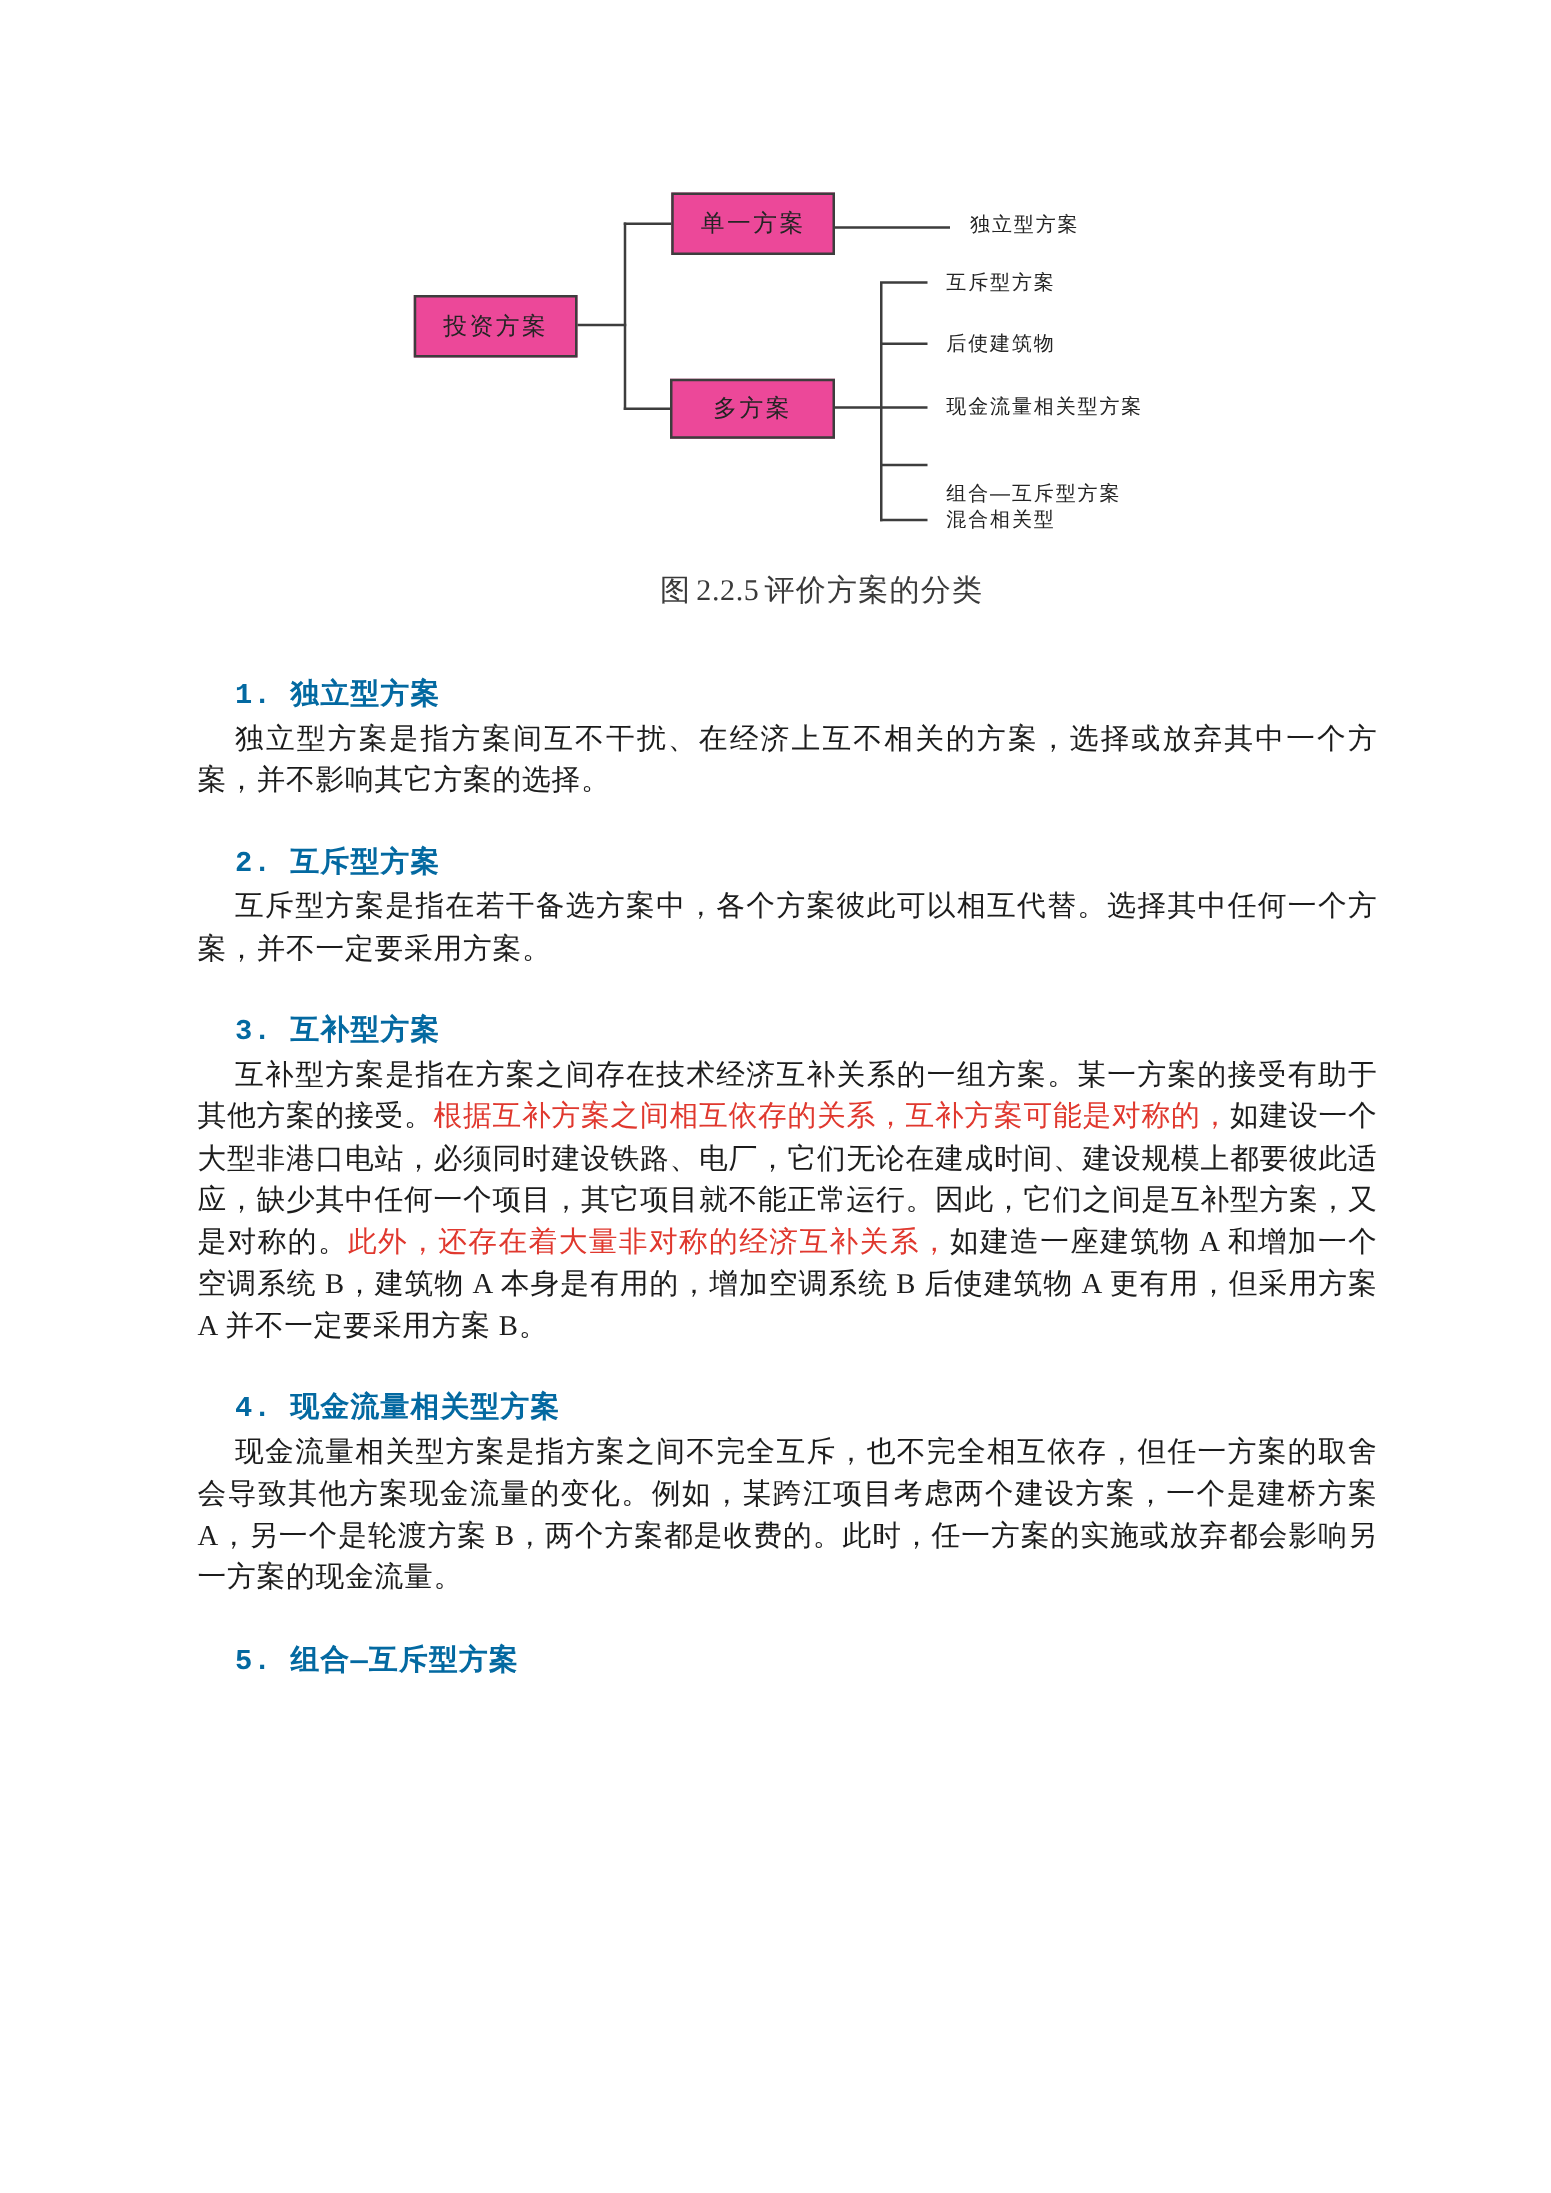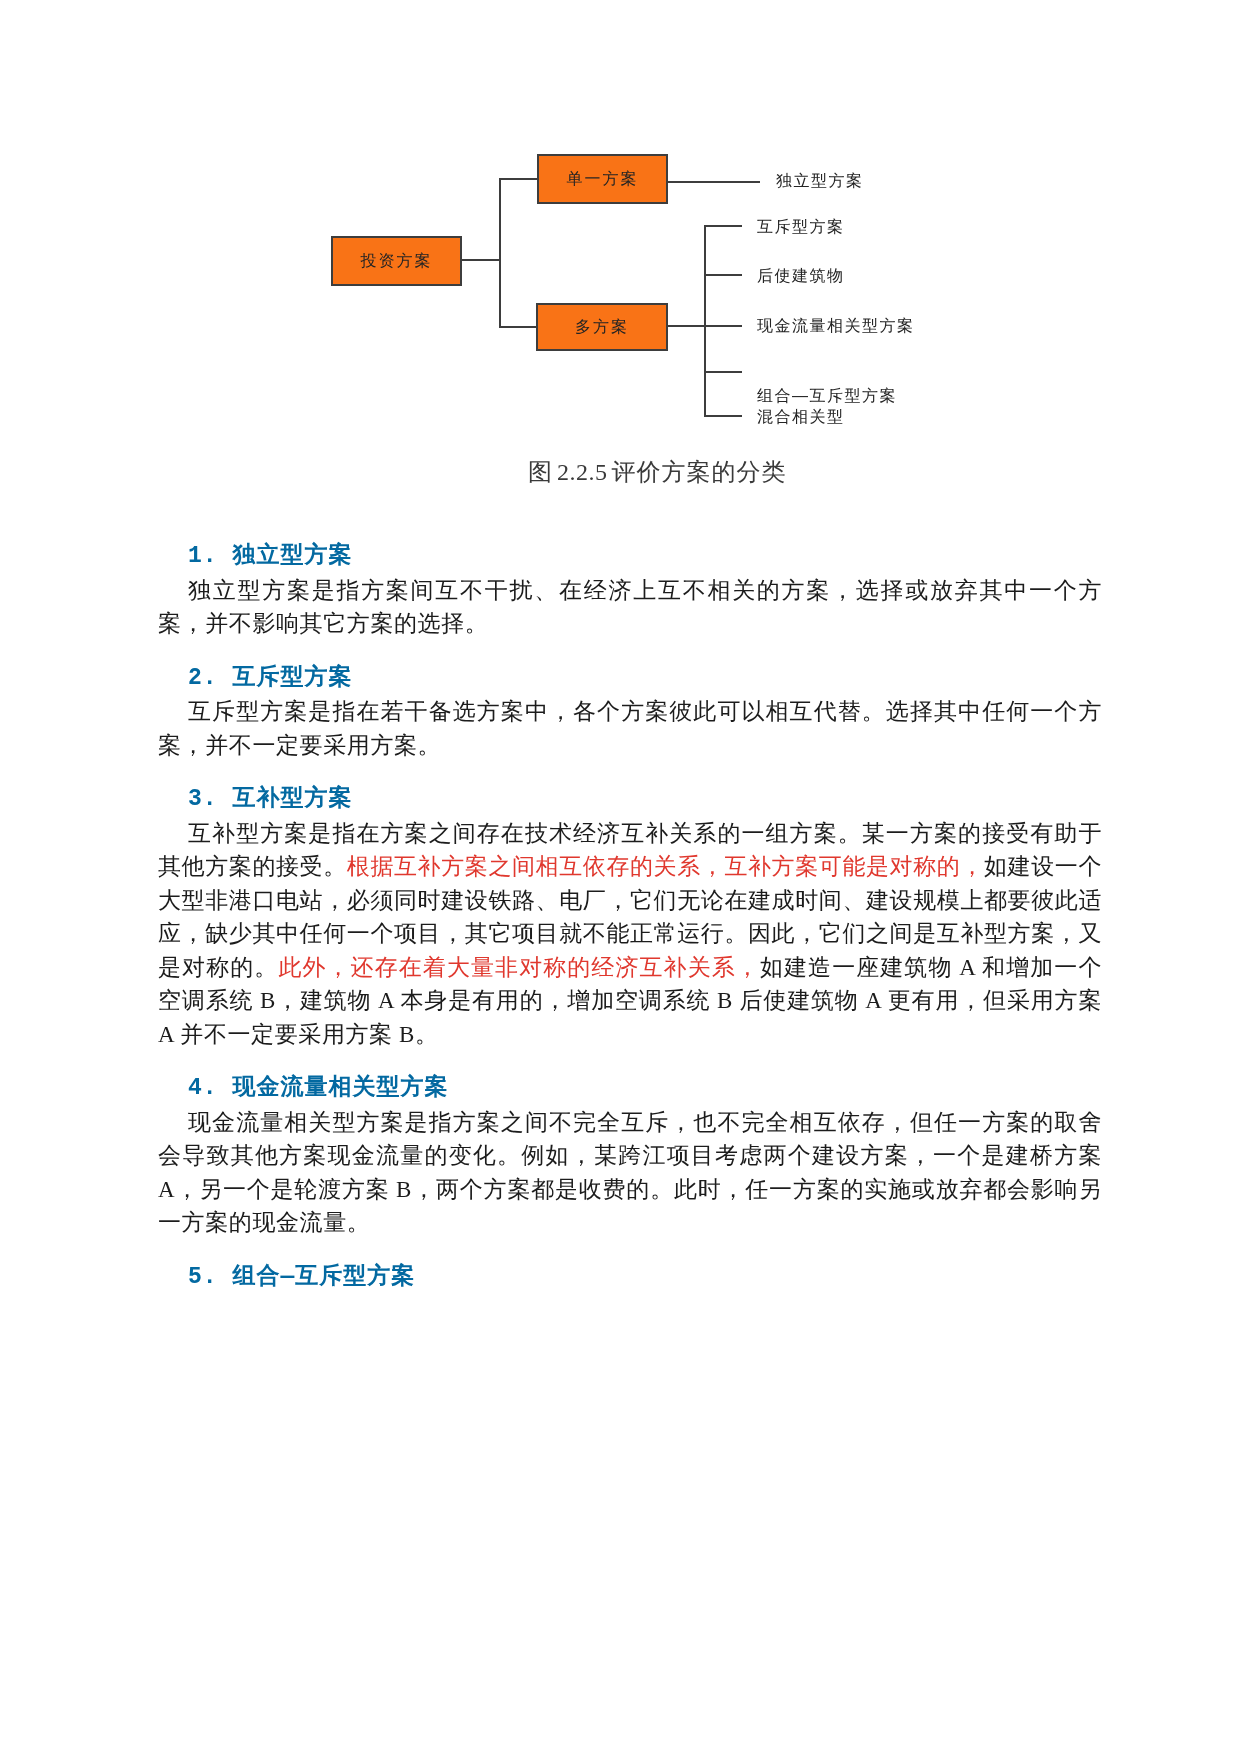--- a/index.html
+++ b/index.html
@@ -12,26 +12,26 @@
     font-family: "Liberation Serif", serif;
   }
 
   
   .figure { position: absolute; left: 0; top: 0; width: 1241px; height: 500px; }
   .node {
     position: absolute;
     border: 2px solid var(--line, #3d3d3d);
     color: #242424;
     font-family: "Liberation Sans", sans-serif;
-    font-size: 16px;
+    font-size: 19px;
     letter-spacing: 2px;
     display: flex;
     align-items: center;
     justify-content: center;
-    background: #f97316;
+    background: #ec4899;
     box-sizing: border-box;
   }
   .node-root   { left: 331px; top: 236px; width: 131px; height: 50px; }
   .node-single { left: 537px; top: 154px; width: 131px; height: 50px; }
   .node-multi  { left: 536px; top: 303px; width: 132px; height: 48px; }
 
   .line { position: absolute; background: var(--line, #3d3d3d); }
   .leaf {
     position: absolute;
     color: #242424;
@@ -55,21 +55,21 @@
 
   
   .content {
     position: absolute;
     left: 158px;
     top: 540px;
     width: 944px;
     color: var(--ink, #1c1c1c);
   }
   .section { margin: 0; }
-  .section + .section { margin-top: 21px; }
+  .section + .section { margin-top: 34px; }
   .section h3 {
     margin: 0;
     padding-left: 30px;
     font-family: Liberation Mono, monospace;
     font-weight: 700;
     font-size: 23px;
     line-height: 33.5px;
     letter-spacing: 1px;
     color: #0369a1;
   }

